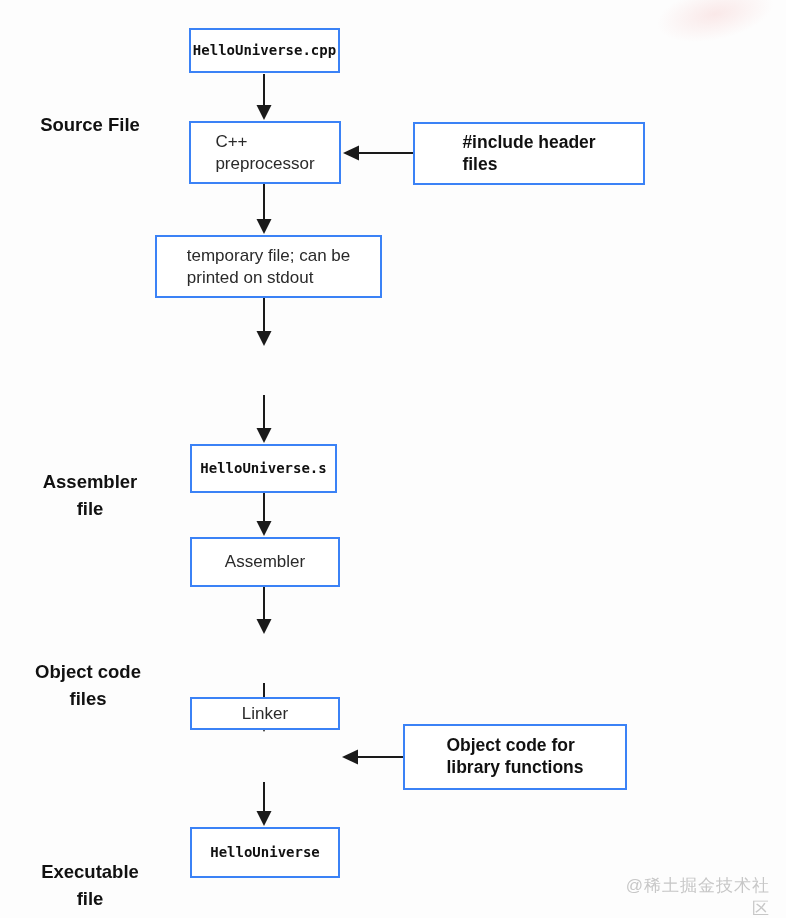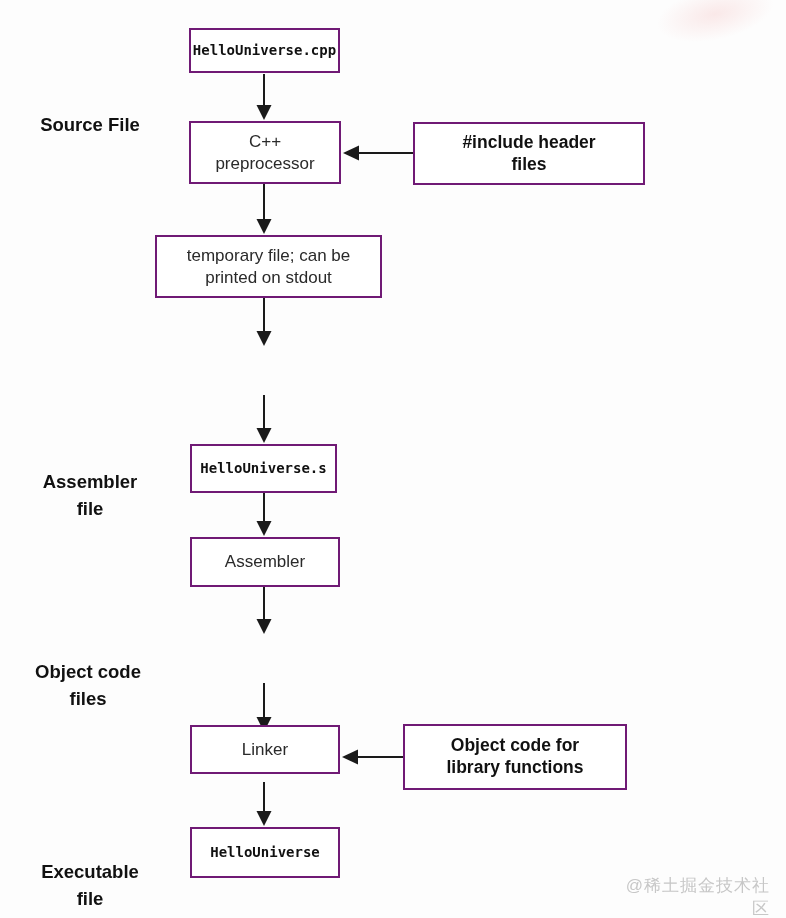--- a/index.html
+++ b/index.html
@@ -18,26 +18,26 @@
   }
   .arrows {
     position: absolute;
     left: 0; top: 0;
     width: 786px; height: 918px;
     pointer-events: none;
   }
   .box {
     position: absolute;
     background: #ffffff;
-    border: 2px solid #701a75;
+    border: 2px solid #3b82f6;
     box-sizing: border-box;
     display: flex;
     align-items: center;
     justify-content: center;
-    text-align: center;
+    text-align: left;
     white-space: pre-line;
     line-height: 1.25;
   }
   .proc {
     font-size: 17px;
     color: #2a2a2a;
   }
   .mono {
     font-family: "DejaVu Sans Mono", "Liberation Mono", monospace;
     font-weight: bold;
@@ -61,21 +61,21 @@
   }
   
   #n-cpp      { left: 189px; top: 28px;  width: 151px; height: 45px; }
   #n-pre      { left: 189px; top: 121px; width: 152px; height: 63px; }
   #n-inc      { left: 413px; top: 122px; width: 232px; height: 63px; }
   #n-tmp      { left: 155px; top: 235px; width: 227px; height: 63px; }
   #n-com      { left: 190px; top: 347px; width: 150px; height: 48px; }
   #n-s        { left: 190px; top: 444px; width: 147px; height: 49px; }
   #n-asm      { left: 190px; top: 537px; width: 150px; height: 50px; }
   #n-o        { left: 190px; top: 635px; width: 150px; height: 48px; }
-  #n-lnk      { left: 190px; top: 725px; width: 150px; height: 49px; }
+  #n-lnk      { left: 190px; top: 697px; width: 150px; height: 33px; }
   #n-lib      { left: 403px; top: 724px; width: 224px; height: 66px; }
   #n-exe      { left: 190px; top: 827px; width: 150px; height: 51px; }
   
   #l-source   { left: 14px; top: 92px;  width: 152px; }
   #l-assembler{ left: 14px; top: 449px; width: 152px; }
   #l-object   { left: 6px;  top: 639px; width: 164px; }
   #l-exec     { left: 14px; top: 839px; width: 152px; }
   #watermark {
     position: absolute;
     left: 612px;

